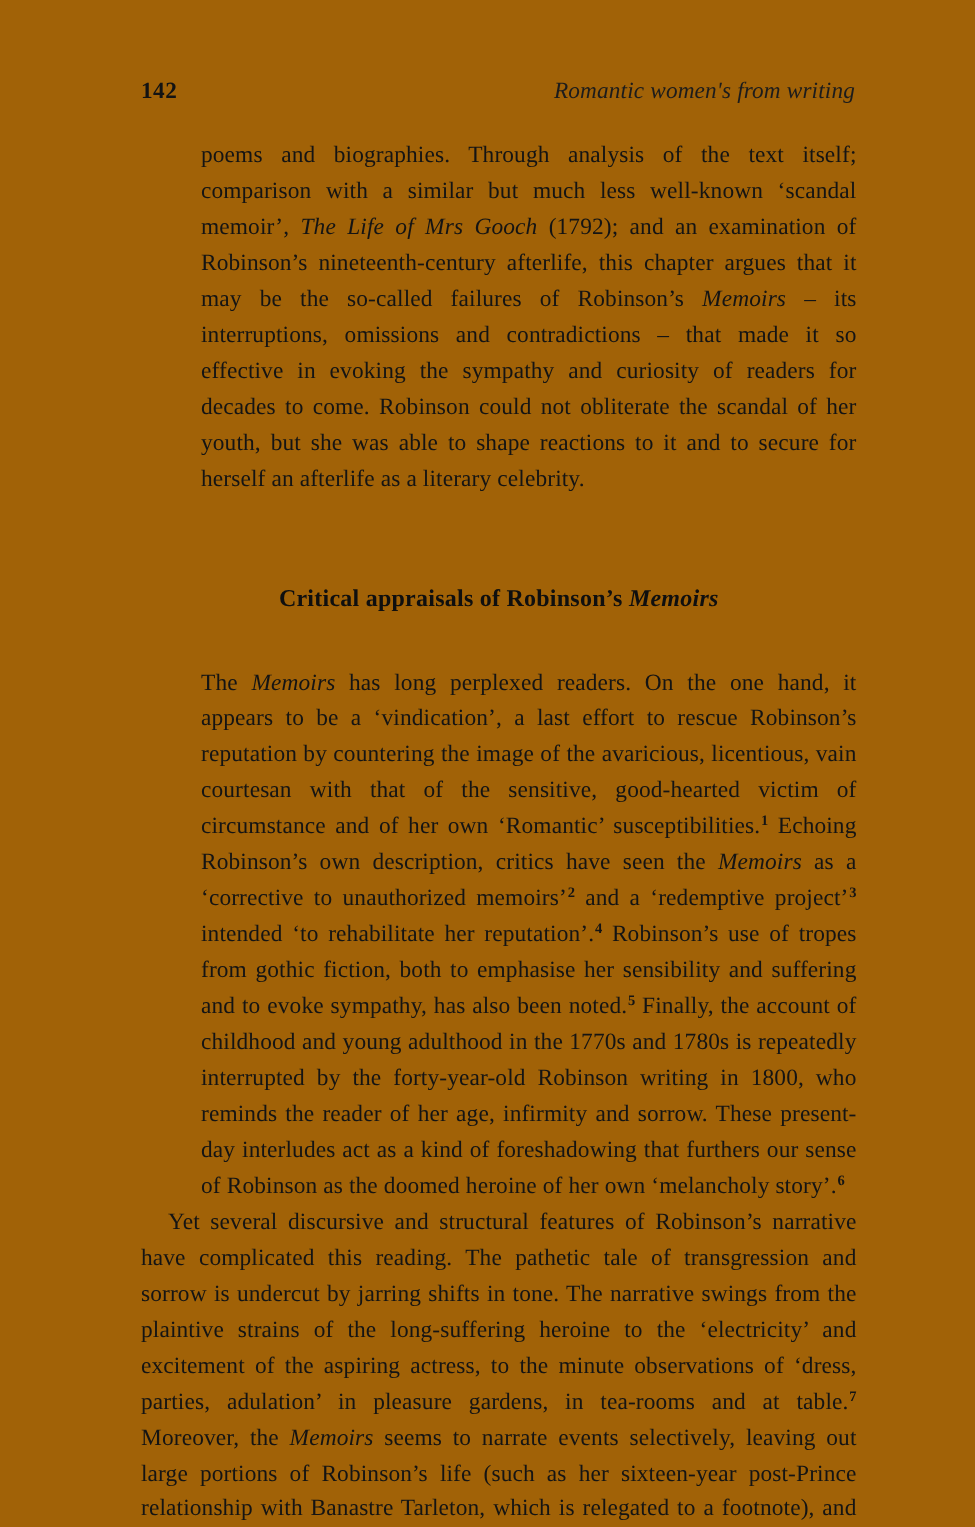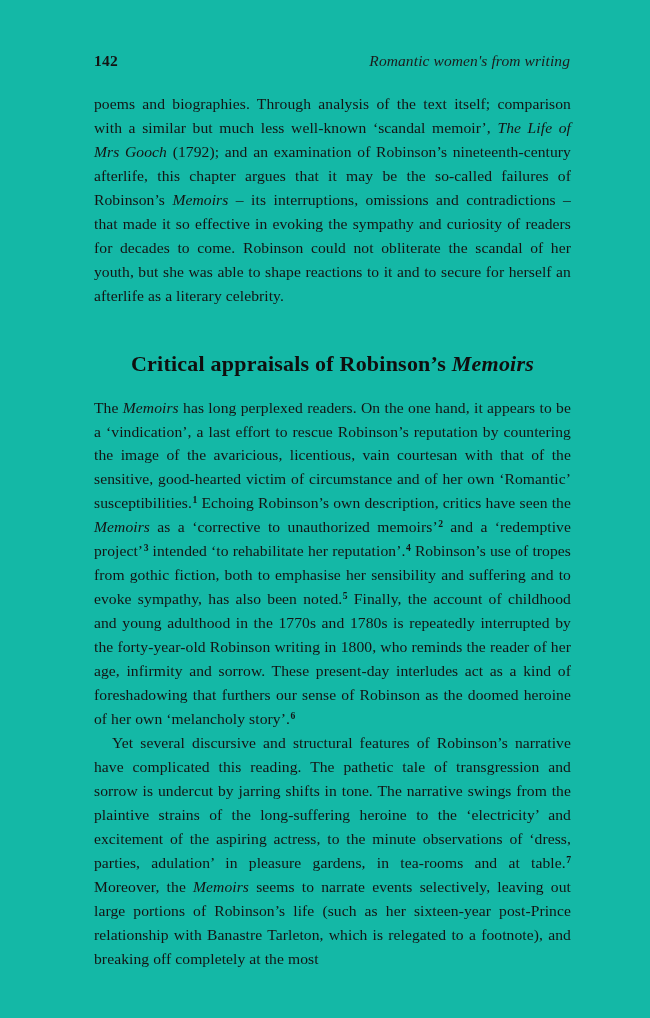--- a/index.html
+++ b/index.html
@@ -16,21 +16,21 @@
     color: #1a1a1a;
     -webkit-font-smoothing: antialiased;
   }
 
   .page {
     position: absolute;
     left: 0;
     top: 0;
     width: 650px;
     height: 1018px;
-    background: #14b8a6;
+    background: #a16207;
   }
 
   
   .running-head {
     position: absolute;
     left: 94px;
     top: 52px;
     width: 476px;
     height: 24px;
     display: flex;
@@ -68,20 +68,21 @@
     text-justify: inter-word;
     hyphens: none;
     color: #141414;
     letter-spacing: 0.005em;
   }
   p.body-par.indent {
     text-indent: 18px;
   }
   p.body-par.no-indent {
     text-indent: 0;
+    margin-left: 40px;
   }
 
   
   p.body-par::after {
     content: "";
     display: inline-block;
     width: 100%;
   }
   p.body-par.flush::after { display: none; }
 
@@ -91,22 +92,22 @@
     font-size: 0.62em;
     vertical-align: 0.52em;
     line-height: 0;
     font-weight: 600;
     letter-spacing: 0;
     padding-left: 0.5px;
   }
 
   
   h2.section-head {
-    margin: 0;
-    font-size: 22px;
+    margin: 12px;
+    font-size: 16px;
     font-weight: bold;
     text-align: center;
     line-height: 24px;
     color: #0f0f0f;
     letter-spacing: 0.01em;
   }
   h2.section-head em { font-style: italic; font-weight: bold; }
   .sp-before-head { height: 44px; }
   .sp-after-head { height: 20px; }
 </style>

